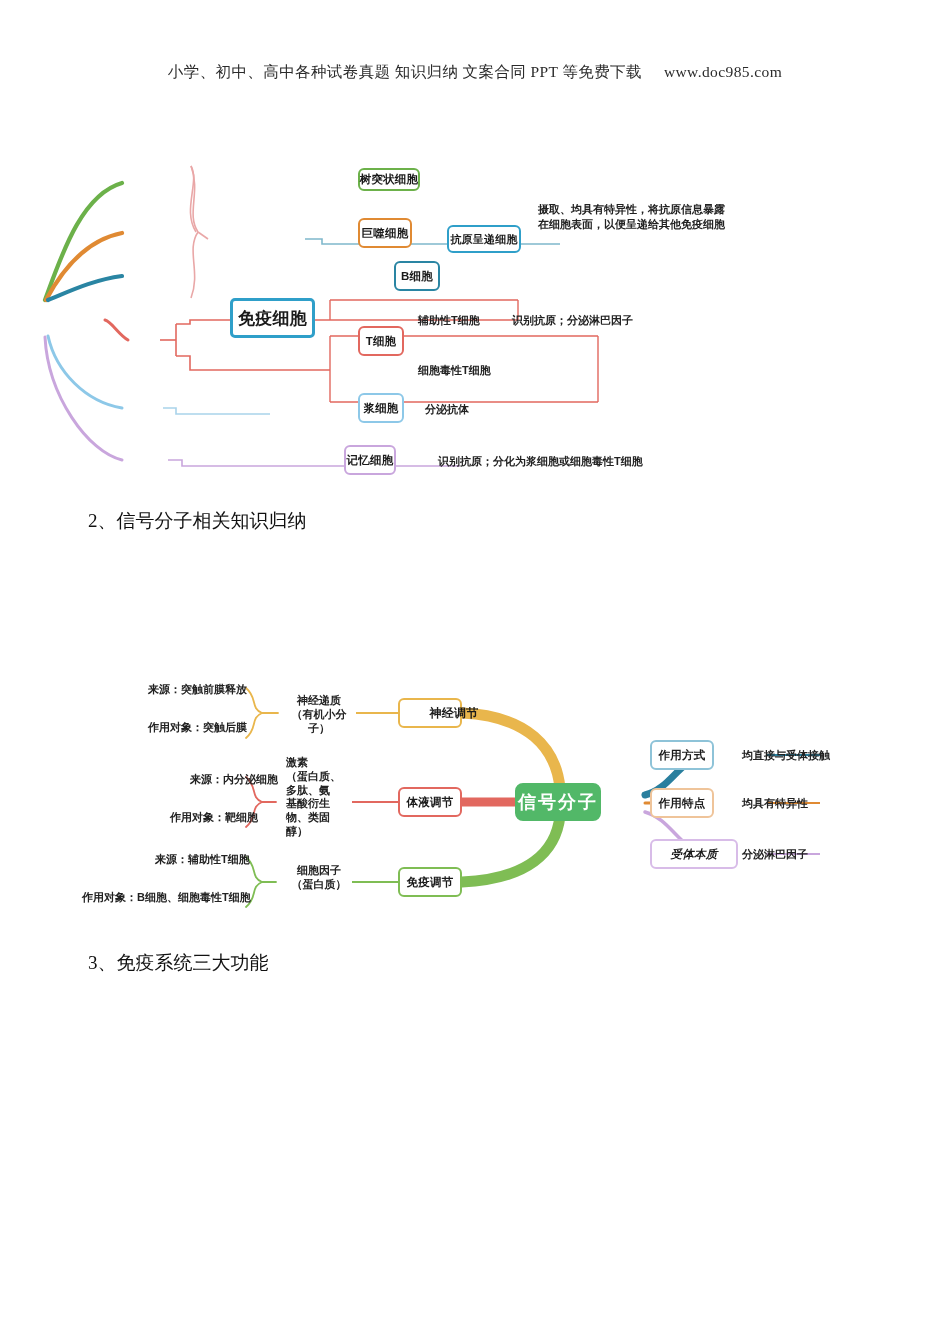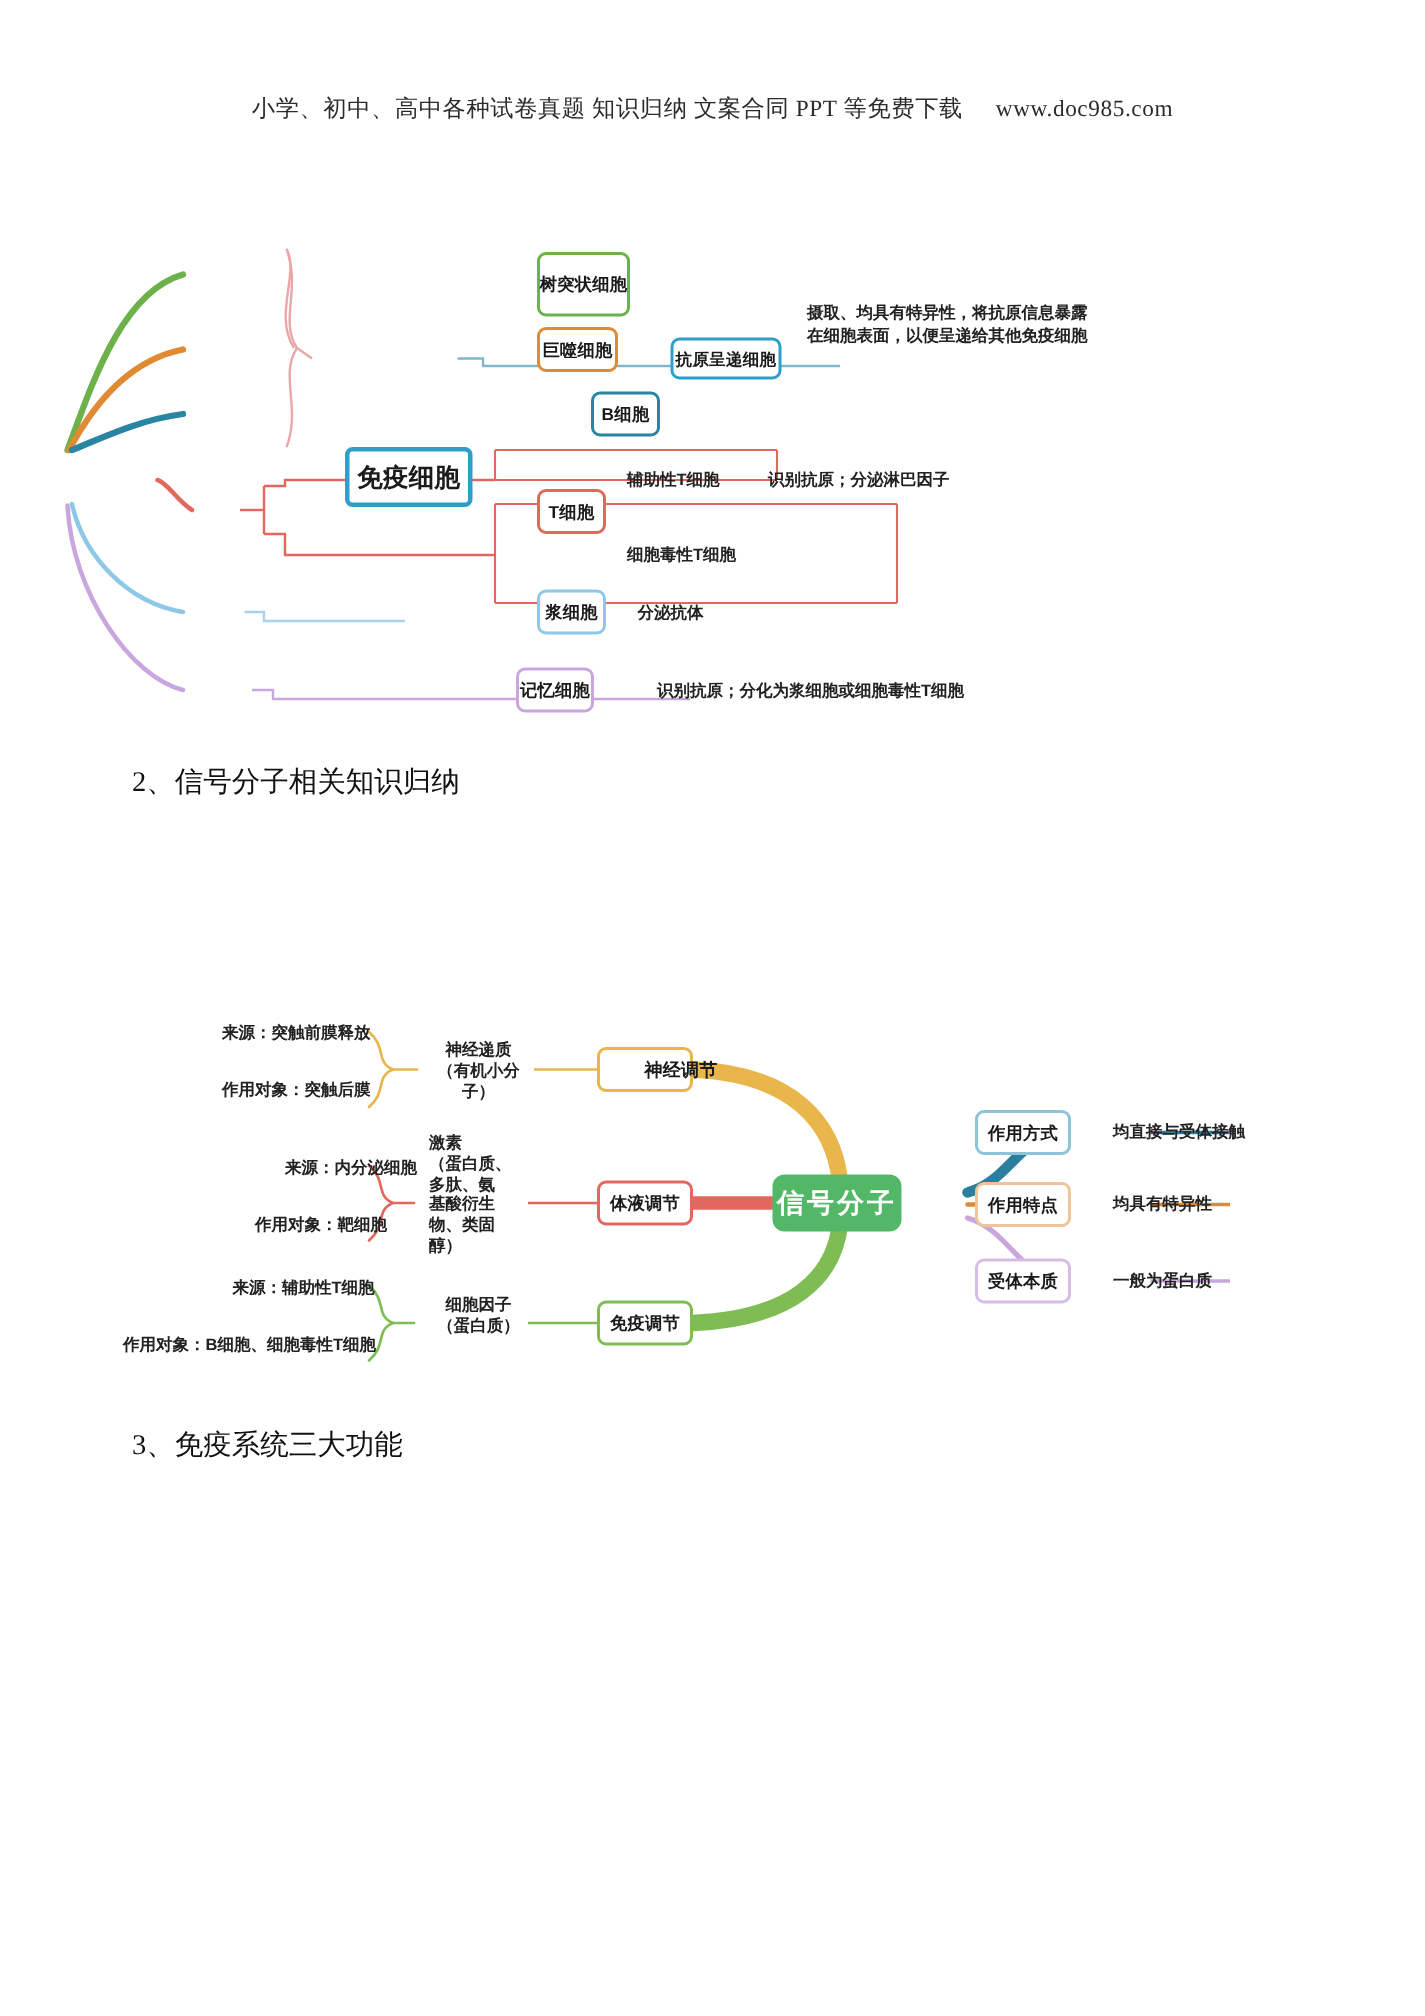--- a/index.html
+++ b/index.html
@@ -159,21 +159,21 @@
 
     <path d="M 163 268 L 176 268 L 176 274 L 270 274" fill="none" stroke="#a9d3ea" stroke-width="1.6"></path>
 
     <path d="M 168 320 L 182 320 L 182 326 L 460 326" fill="none" stroke="#c9a6dd" stroke-width="1.6"></path>
   </svg>
 
   <div class="node" id="node-immune-cells" style="left:230px; top:158px; width:85px; height:40px;">
     <span>免疫细胞</span>
   </div>
 
-  <div class="node" style="left:358px; top:28px; width:62px; height:43px; border-color:#6cb14a; font-size:11.5px;">
+  <div class="node" style="left:358px; top:28px; width:62px; height:23px; border-color:#6cb14a; font-size:11.5px;">
     <span>树突状细胞</span>
   </div>
 
   <div class="node" style="left:358px; top:78px; width:54px; height:30px; border-color:#e08a33; font-size:11.5px;">
     <span>巨噬细胞</span>
   </div>
 
   <div class="node" style="left:362px; top:121px; width:46px; height:30px; border-color:#2a85a3; font-size:11.5px;margin-left:32px;">
     <span>B细胞</span>
   </div>
@@ -276,22 +276,22 @@
   <div class="node" id="node-signal-molecules" style="left:515px; top:123px; width:86px; height:38px;">
     <span>信号分子</span>
   </div>
 
   <div class="node" style="left:650px; top:80px; width:64px; height:30px; border-color:#8ec3d8; font-size:11.5px;">
     <span>作用方式</span>
   </div>
   <div class="node" style="left:650px; top:128px; width:64px; height:30px; border-color:#efc49a; font-size:11.5px;">
     <span>作用特点</span>
   </div>
-  <div class="node" style="left:650px; top:179px; width:64px; height:30px; border-color:#d8bce8; font-size:11.5px;">
+  <div class="node" style="left:650px; top:179px; width:88px; height:30px; border-color:#d8bce8; font-size:11.5px;font-style:italic;">
     <span>受体本质</span>
   </div>
 
   <div class="leaf-text" style="left:742px; top:88px;">均直接与受体接触</div>
   <div class="leaf-text" style="left:742px; top:136px;">均具有特异性</div>
-  <div class="leaf-text" style="left:742px; top:187px;">一般为蛋白质</div>
+  <div class="leaf-text" style="left:742px; top:187px;">分泌淋巴因子</div>
 </div>
 
 <div class="section-heading" id="heading-3">3、免疫系统三大功能</div>
 
 </body></html>

